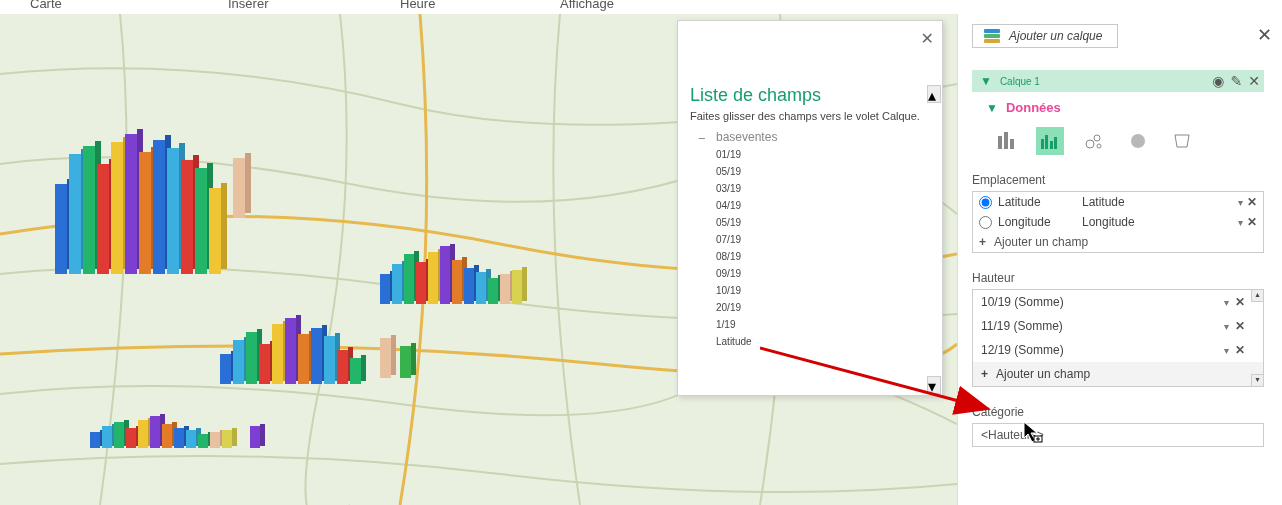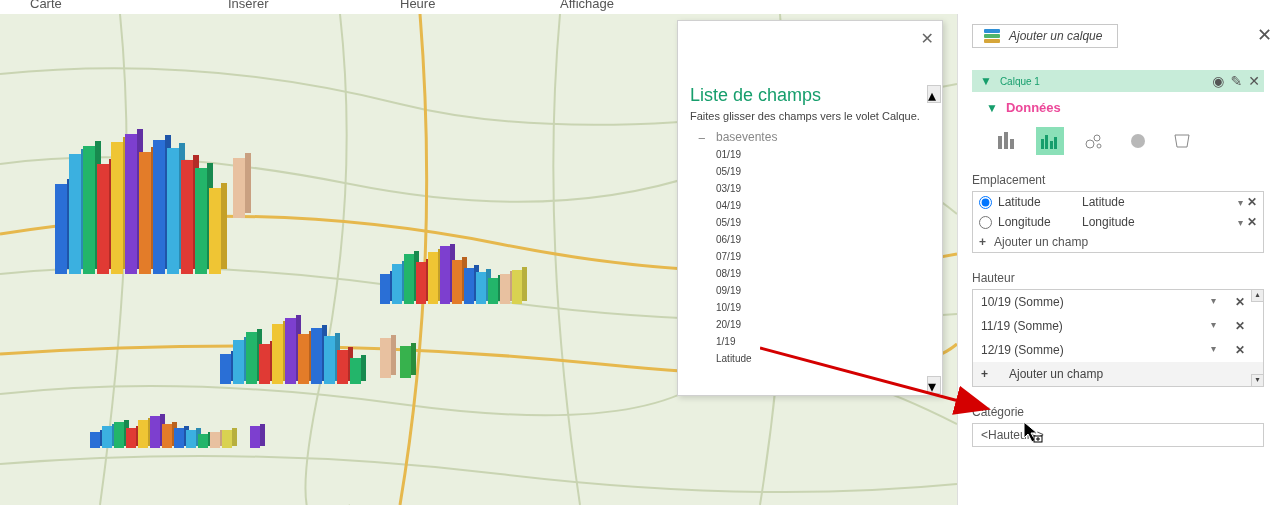--- a/index.html
+++ b/index.html
@@ -51,21 +51,21 @@
   .loc-row .field-name { width: 84px; }
   .loc-row .map-as { flex: 1; }
   .loc-row .dd { color: #777; margin: 0 4px; font-size: 10px; }
   .loc-row .x { cursor: pointer; color: #555; font-weight: bold; }
   .add-row { display: flex; align-items: center; padding: 3px 6px; font-size: 12px; color: #555; }
   .add-row .plus { font-weight: bold; margin-right: 8px; }
 
   .height-box { border: 1px solid #ccc; margin-top: 4px; position: relative; }
   .height-box .scroll-up { position: absolute; right: 0; top: 0; width: 12px; height: 12px; background: #eee; border-left: 1px solid #ccc; border-bottom: 1px solid #ccc; font-size: 8px; text-align: center; line-height: 10px; }
   .height-box .scroll-dn { position: absolute; right: 0; bottom: 0; width: 12px; height: 12px; background: #eee; border-left: 1px solid #ccc; border-top: 1px solid #ccc; font-size: 8px; text-align: center; line-height: 10px; }
-  .height-item { display: flex; align-items: flex-start; padding: 5px 18px 5px 8px; font-size: 12px; position: relative; gap: 13px; }
+  .height-item { display: flex; align-items: center; padding: 5px 18px 5px 8px; font-size: 12px; position: relative; }
   .height-item .name { flex: 1; }
   .height-item .dd { color: #777; margin: 0 6px; font-size: 10px; }
   .height-item .x { cursor: pointer; color: #555; font-weight: bold; }
   .height-add { background: #f3f3f3; }
 
   .category-box { padding: 4px 8px; font-size: 12px; color: #555; }
 
   .red-arrow { position: absolute; z-index: 50; pointer-events: none; }
   .cursor { position: absolute; z-index: 60; pointer-events: none; }
 
@@ -223,21 +223,20 @@
 <div class="fieldlist-panel">
   <span class="close-x">✕</span>
   <h3>Liste de champs</h3>
   <div class="subtitle">Faites glisser des champs vers le volet Calque.</div>
   <div class="table-name"><span class="minus">−</span><span>baseventes</span></div>
   <div class="field-item">01/19</div>
   <div class="field-item">05/19</div>
   <div class="field-item">03/19</div>
   <div class="field-item">04/19</div>
   <div class="field-item">05/19</div>
-  <div class="field-item">06/19</div>
   <div class="field-item">07/19</div>
   <div class="field-item">08/19</div>
   <div class="field-item">09/19</div>
   <div class="field-item">10/19</div>
   <div class="field-item">20/19</div>
   <div class="field-item">1/19</div>
   <div class="field-item">Latitude</div>
   <div class="scroll-stub">▴</div>
   <div class="scroll-stub2">▾</div>
 </div>

